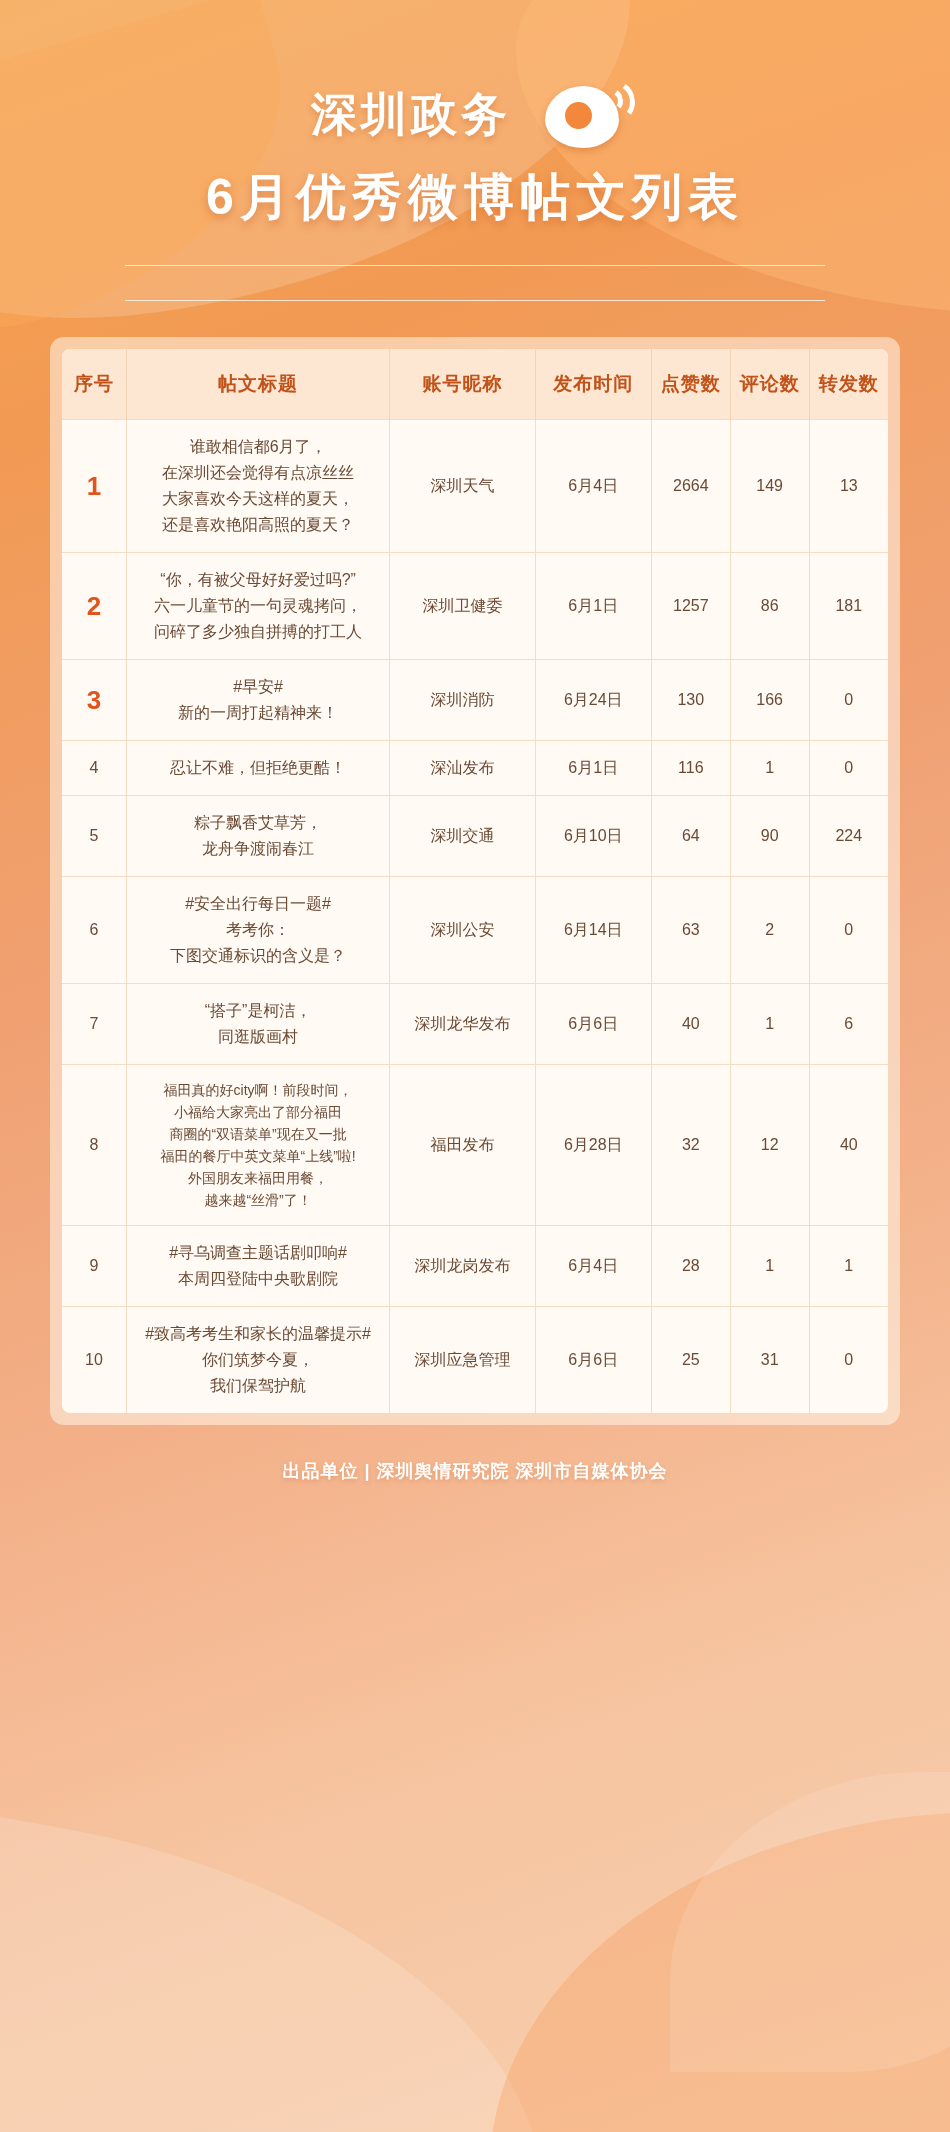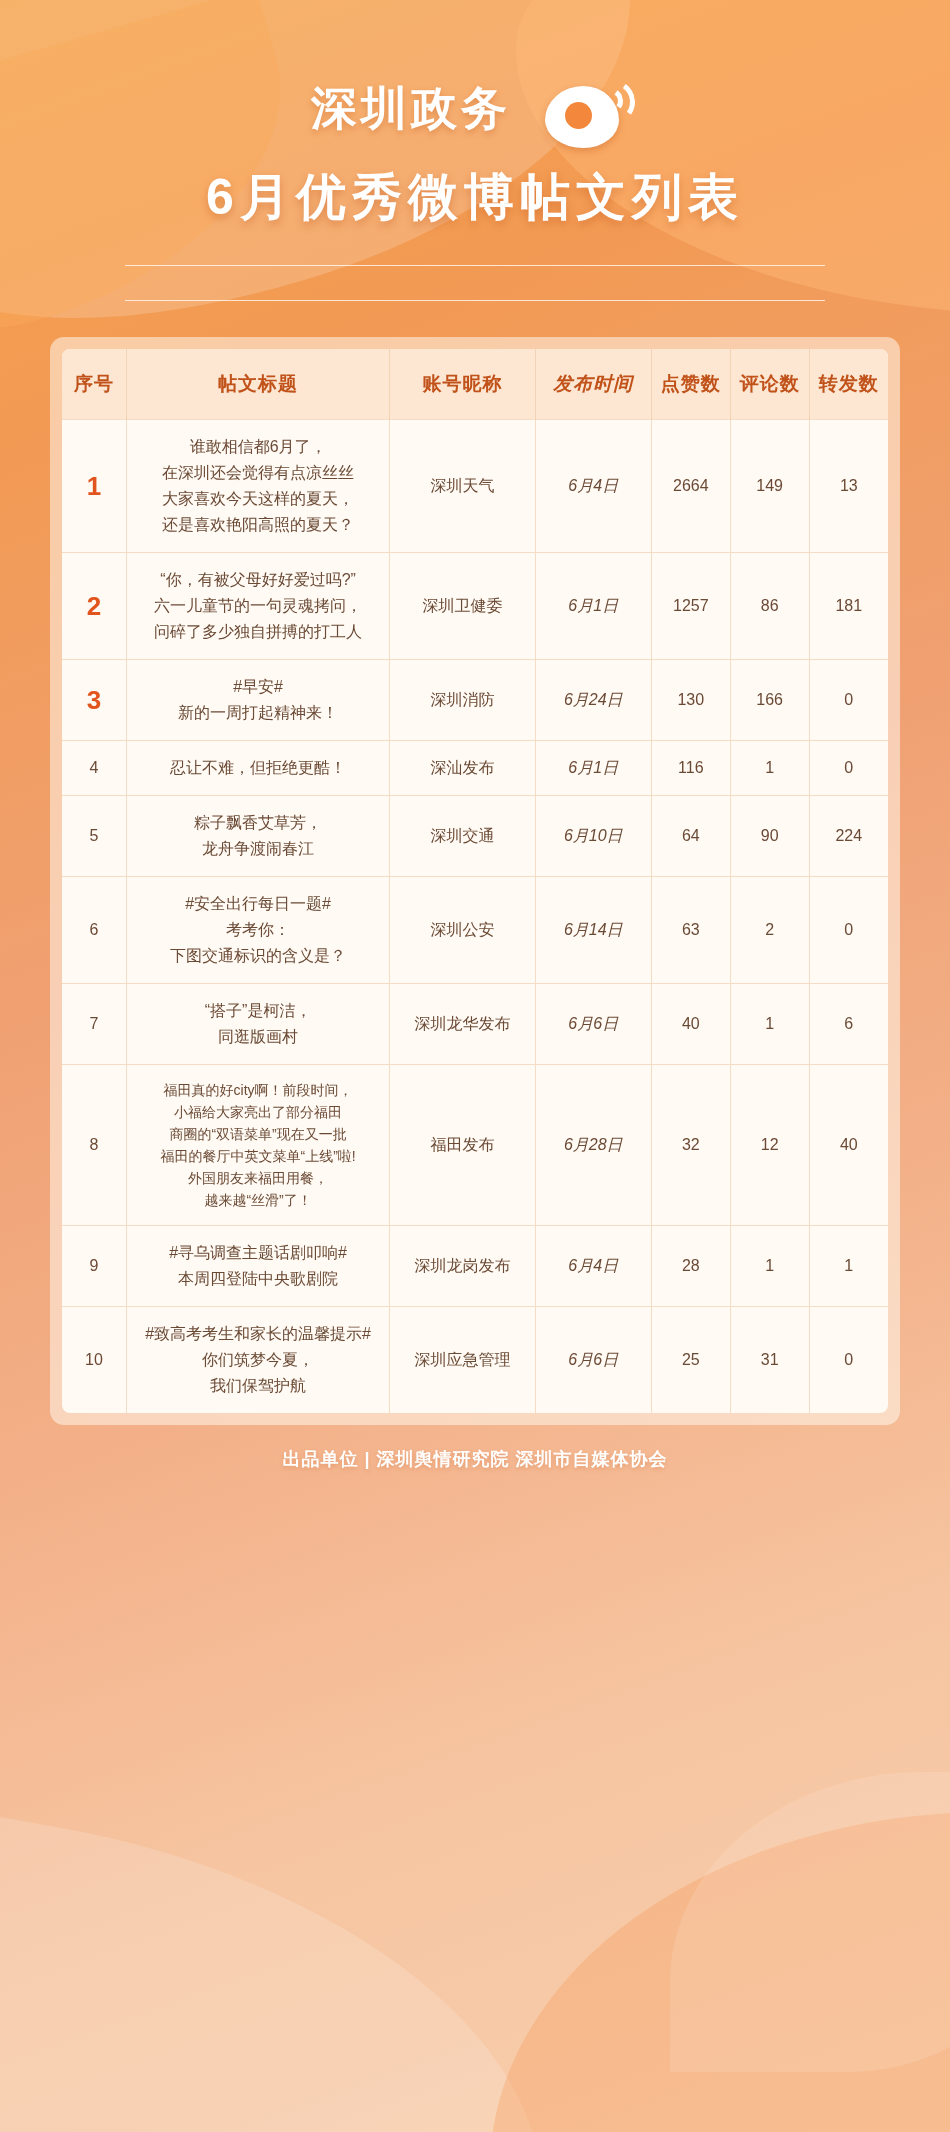--- a/index.html
+++ b/index.html
@@ -63,20 +63,21 @@
   .page { position: relative; z-index: 2; width: 950px; height: 2132px; }
 
   
   header.hdr {
     padding-top: 78px;
     text-align: center;
     position: relative;
   }
   .title-row {
     display: flex;
+    align-items: center;
     justify-content: center;
     gap: 32px;
   }
   .title-main {
     font-size: 46px;
     font-weight: bold;
     color: #ffffff;
     letter-spacing: 4px;
     text-shadow: 0 3px 6px rgba(190,80,20,0.35);
   }
@@ -167,21 +168,21 @@
     text-align: center;
     color: #6b4a35;
     font-size: 16px;
     padding: 14px 6px;
   }
   table.tbl td:last-child { border-right: none; margin-left: 36px; }
 
   .col-rank   { width: 62px; text-align: center; }
   .col-title  { width: 254px; }
   .col-acct   { width: 140px; }
-  .col-date   { width: 112px; font-style: italic; }
+  .col-date   { width: 112px; }
   .col-num    { width: 76px; }
 
   td.rank {
     font-size: 22px;
     color: #7a543c;
   }
   td.rank.top {
     font-size: 26px;
     font-weight: bold;
     color: #e2541d;
@@ -192,21 +193,21 @@
     font-size: 16px;
     padding: 16px 12px;
   }
   td.title.small { font-size: 14px; line-height: 22px; }
   td.acct { color: #d2691e; font-size: 17px; }
   td.date { font-size: 16px; }
   td.num  { font-size: 17px; }
 
   
   footer.ftr {
-    margin-top: 22px;
+    margin-top: 34px;
     text-align: center;
     color: #ffffff;
     font-size: 18px;
     font-weight: bold;
     letter-spacing: 1px;
     text-shadow: 0 2px 4px rgba(190,80,20,0.25);
   }
 </style>
 </head>
 <body>

